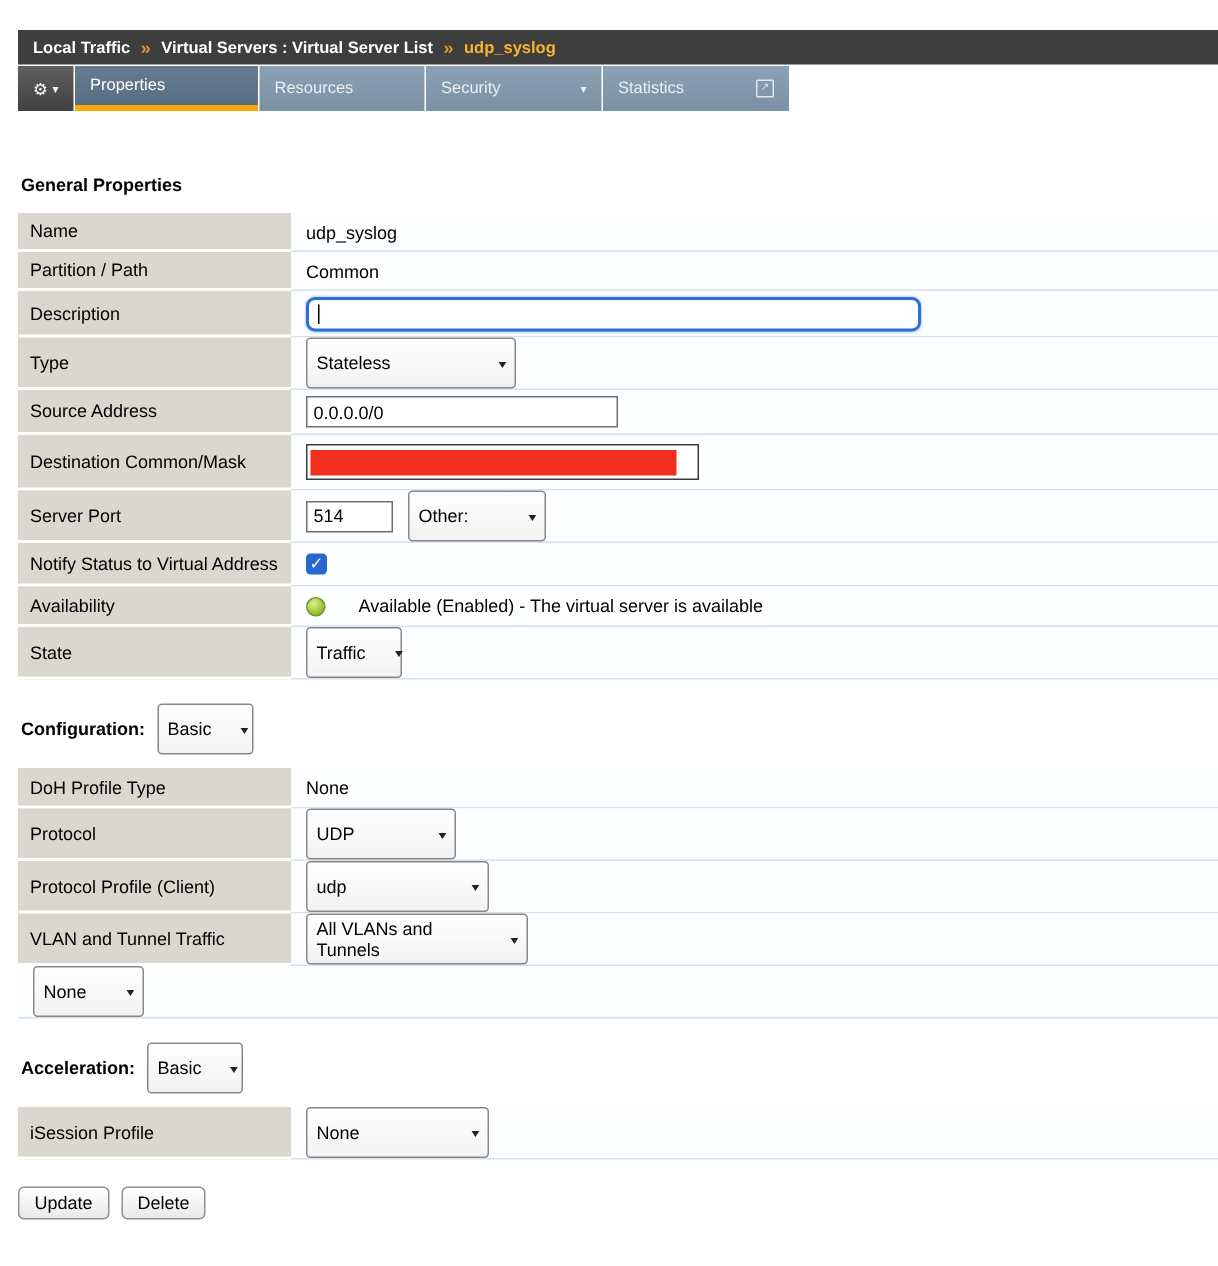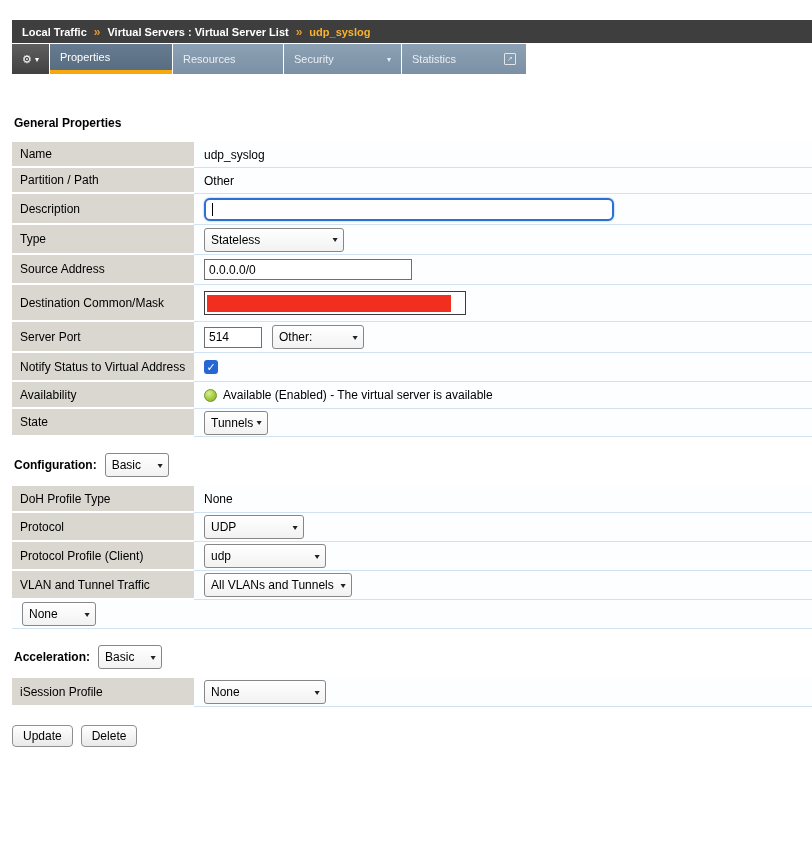--- a/index.html
+++ b/index.html
@@ -36,21 +36,21 @@
   .cell-label { width:182px; min-width:182px; box-sizing:border-box; background:#dad7d1; padding:0 8px; display:flex; align-items:center; border-bottom:2px solid #ffffff; }
   .cell-value { flex:1; display:flex; align-items:center; gap:10px; padding:0 10px; border-bottom:1px solid #d3e2f0; background:#fdfeff; }
   .h26{min-height:26px}.h27{min-height:27px}.h28{min-height:28px}.h29{min-height:29px}.h30{min-height:30px}.h31{min-height:31px}.h37{min-height:37px}
 
   
   .text-input { box-sizing:border-box; height:21px; border:1px solid #6f6f6f; background:#fff; font:12px "Liberation Sans", sans-serif; padding:1px 4px; }
   .desc-box { box-sizing:border-box; width:410px; height:23px; border:2px solid #2e6fd2; border-radius:6px; background:#fff; display:flex; align-items:center; padding:0 6px; box-shadow:0 0 2px #74a9e8; }
   .caret-bar { width:1px; height:13px; background:#000; }
   .dest-box { box-sizing:border-box; width:262px; height:24px; border:1px solid #3c3c3c; background:#fff; display:flex; align-items:center; padding:2px; }
   .redaction { width:244px; height:17px; background:#f22e1e; }
-  .select { box-sizing:border-box; height:24px; background:linear-gradient(#ffffff,#f2f2f2); border:1px solid #878787; border-radius:3px; display:inline-flex; align-items:center; justify-content:space-between; padding:0 6px; gap:4px; font-size:12px; cursor:pointer; }
+  .select { box-sizing:border-box; height:34px; background:linear-gradient(#ffffff,#f2f2f2); border:1px solid #878787; border-radius:3px; display:inline-flex; align-items:center; justify-content:space-between; padding:0 6px; gap:20px; font-size:12px; cursor:pointer; }
   .sel-arrow { font-size:8px; color:#222; transform:scaleX(1.3); }
   .checkbox { width:14px; height:14px; border-radius:3px; background:#2767d2; display:flex; align-items:center; justify-content:center; color:#fff; font-size:11px; line-height:1; cursor:pointer; }
   .status-dot { width:11px; height:11px; border-radius:50%; background:radial-gradient(circle at 35% 30%, #d9ef8f, #a3ca3e 55%, #85a82c); border:1px solid #74922b; }
 
   
   .buttons { margin-top:18px; display:flex; gap:8px; }
   .btn { font:12px "Liberation Sans", sans-serif; padding:3px 10px; border:1px solid #8f8f8f; border-radius:4px; background:linear-gradient(#ffffff,#e9e9e9); cursor:pointer; }
 </style>
 </head>
 <body>
@@ -97,21 +97,21 @@
       <div class="cell-value">
           <span>udp_syslog</span>
         </div>
     </div>
 
     <div class="row h26">
       <div class="cell-label">
           <span>Partition / Path</span>
         </div>
       <div class="cell-value">
-          <span>Other</span>
+          <span>Common</span>
         </div>
     </div>
 
     <div class="row h31">
       <div class="cell-label">
           <span>Description</span>
         </div>
       <div class="cell-value">
         <span class="desc-box">
             <span class="caret-bar"></span>
@@ -172,34 +172,34 @@
         <span class="checkbox">
             <span>✓</span>
           </span>
       </div>
     </div>
 
     <div class="row h27">
       <div class="cell-label">
           <span>Availability</span>
         </div>
-      <div class="cell-value" style="gap:6px">
+      <div class="cell-value" style="gap:22px">
         <span class="status-dot"></span>
         <span>Available (Enabled) - The virtual server is available</span>
       </div>
     </div>
 
 
     <div class="row h28">
       <div class="cell-label">
           <span>State</span>
         </div>
       <div class="cell-value">
         <span class="select" style="width:64px">
-          <span>Tunnels</span>
+          <span>Traffic</span>
           <span class="sel-arrow">▾</span>
         </span>
       </div>
     </div>
 
   </div>
 
   <div class="subheading">
     <span class="sh-label">Configuration:</span>
     <span class="select" style="width:64px">

